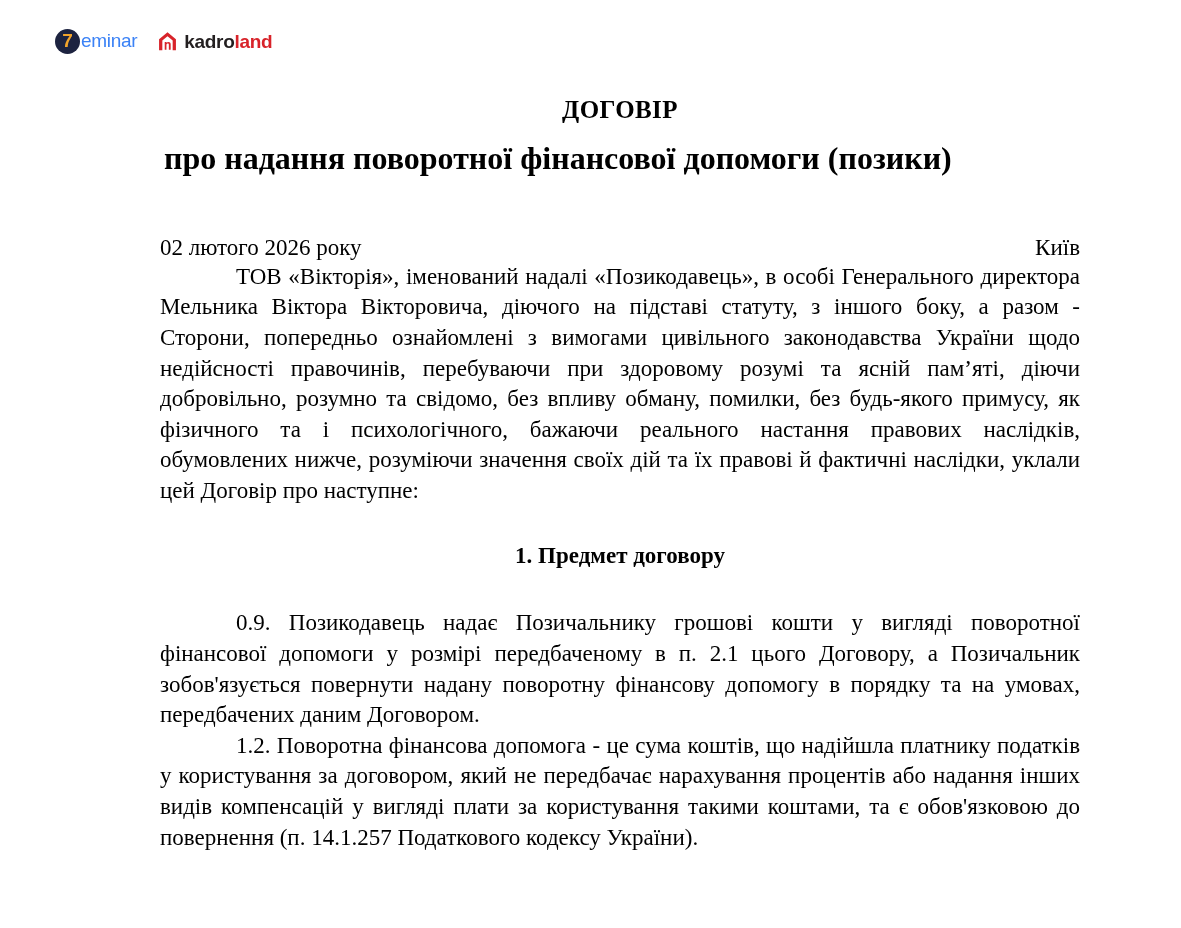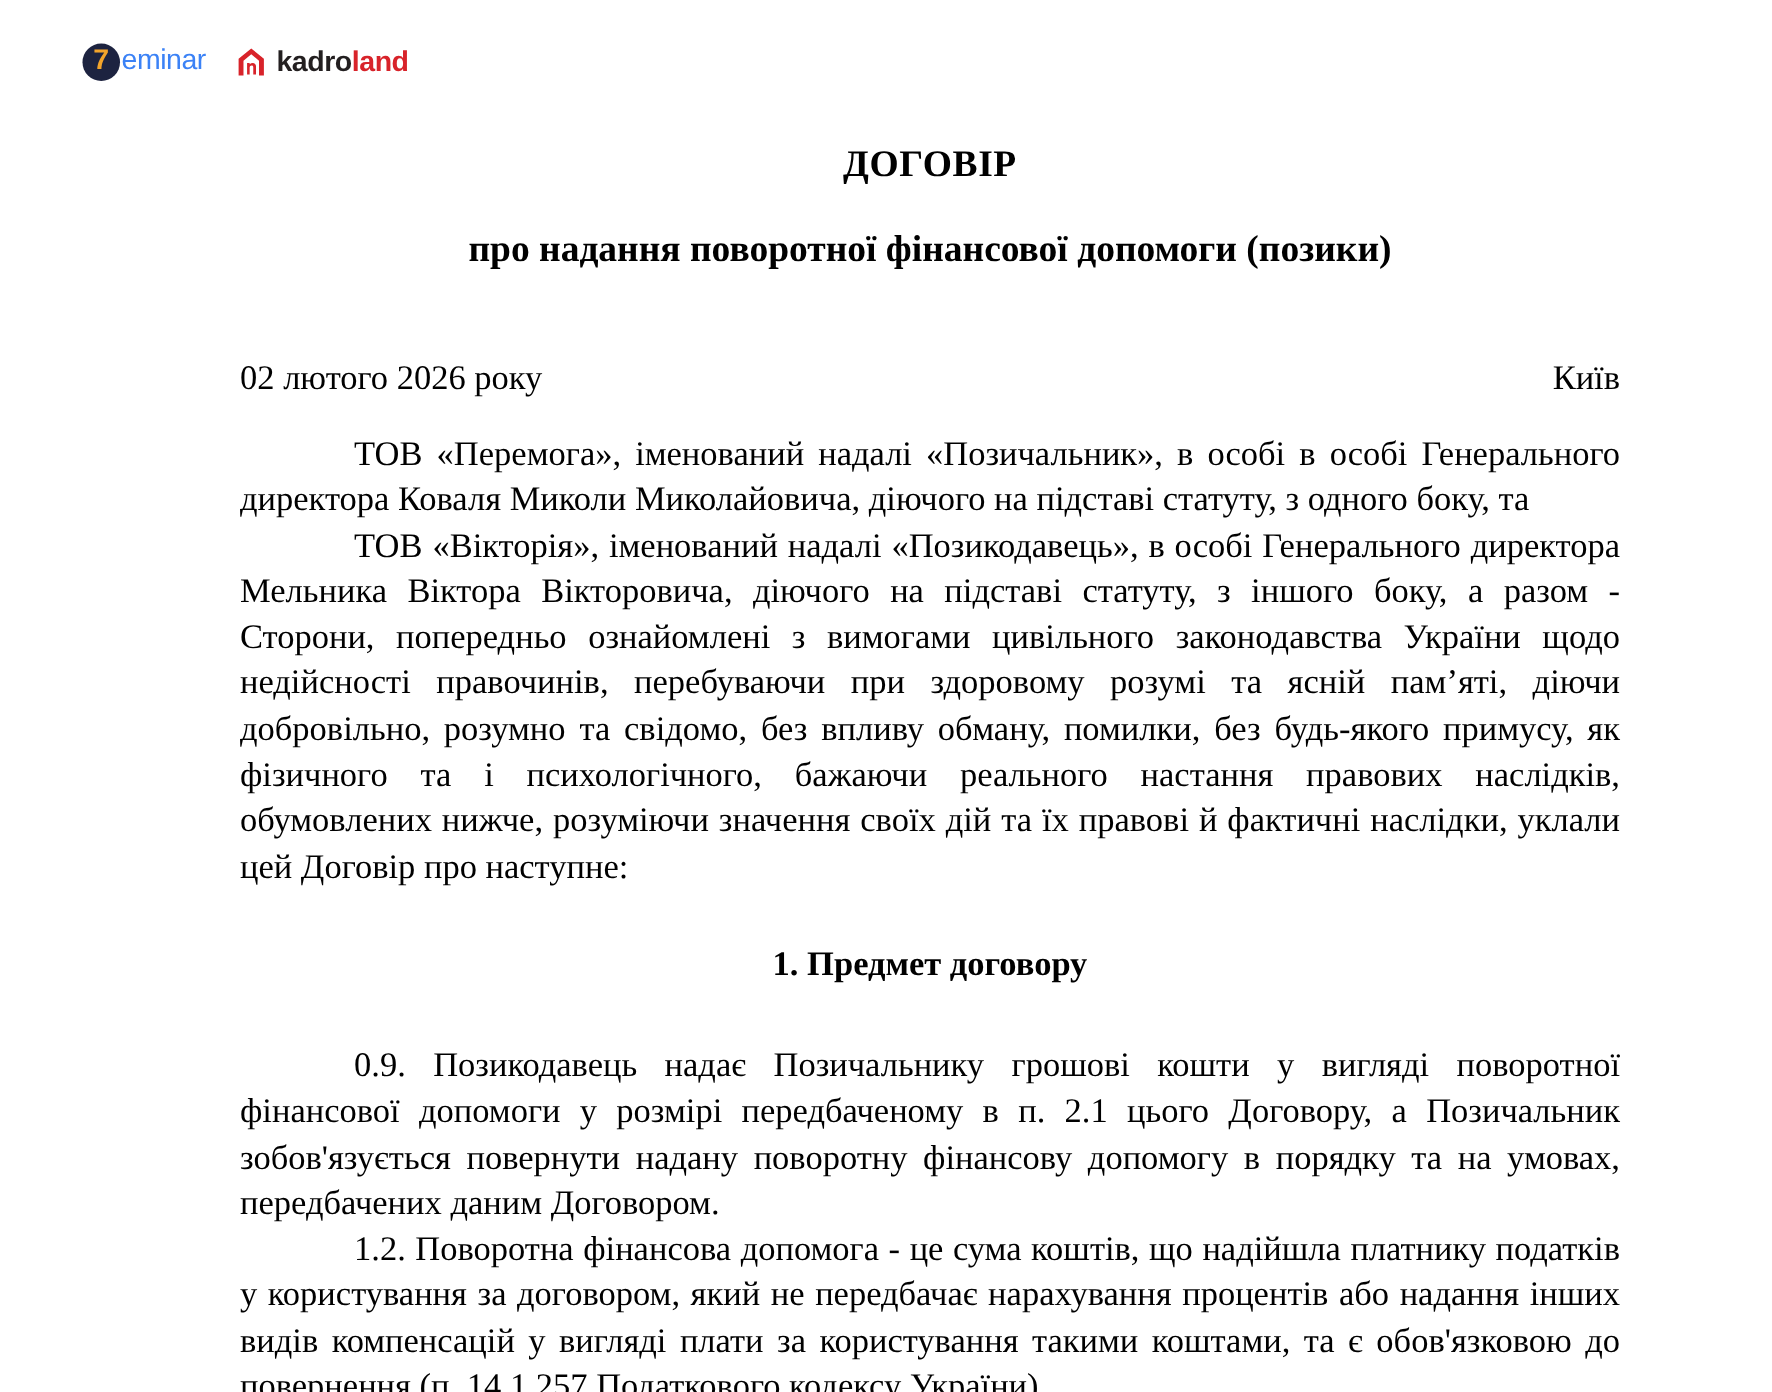--- a/index.html
+++ b/index.html
@@ -97,24 +97,23 @@
   .title-main {
     text-align: center;
     font-size: 25px;
     font-weight: bold;
     letter-spacing: 0.4px;
     margin: 0;
     padding-top: 95px;
     line-height: 1.18;
   }
   .title-sub {
-    text-align: center;
-    font-size: 25px;
+    font-size: 32px;
     font-weight: bold;
-    margin: 16px;
+    margin: 4px;
     padding-top: 11px;
     line-height: 1.18;
   }
 
   .dateline {
     display: flex;
     justify-content: space-between;
     font-size: 23px;
     margin-top: 57px;
     line-height: 1.2;
@@ -172,21 +171,20 @@
 <div class="doc">
 
   <h1 class="title-main">ДОГОВІР</h1>
   <h2 class="title-sub">про надання поворотної фінансової допомоги (позики)</h2>
 
   <div class="dateline">
     <span>02 лютого 2026 року</span>
     <span>Київ</span>
   </div>
 
-  <p class="para para-indent block-gap-1">ТОВ «Перемога», іменований надалі «Позичальник», в особі в особі Генерального директора Коваля Миколи Миколайовича, діючого на підставі статуту, з одного боку, та</p>
   <p class="para para-indent clause">ТОВ «Вікторія», іменований надалі «Позикодавець», в особі Генерального директора Мельника Віктора Вікторовича, діючого на підставі статуту, з іншого боку, а разом - Сторони, попередньо ознайомлені з вимогами цивільного законодавства України щодо недійсності правочинів, перебуваючи при здоровому розумі та ясній пам’яті, діючи добровільно, розумно та свідомо, без впливу обману, помилки, без будь-якого примусу, як фізичного та і психологічного, бажаючи реального настання правових наслідків, обумовлених нижче, розуміючи значення своїх дій та їх правові й фактичні наслідки, уклали цей Договір про наступне:</p>
 
   <h3 class="section-head">1. Предмет договору</h3>
 
   <p class="para para-indent clause-first">0.9. Позикодавець надає Позичальнику грошові кошти у вигляді поворотної фінансової допомоги у розмірі передбаченому в п. 2.1 цього Договору, а Позичальник зобов'язується повернути надану поворотну фінансову допомогу в порядку та на умовах, передбачених даним Договором.</p>
   <p class="para para-indent clause">1.2. Поворотна фінансова допомога - це сума коштів, що надійшла платнику податків у користування за договором, який не передбачає нарахування процентів або надання інших видів компенсацій у вигляді плати за користування такими коштами, та є обов'язковою до повернення (п. 14.1.257 Податкового кодексу України).</p>
 
 </div>
 
 </body></html>

